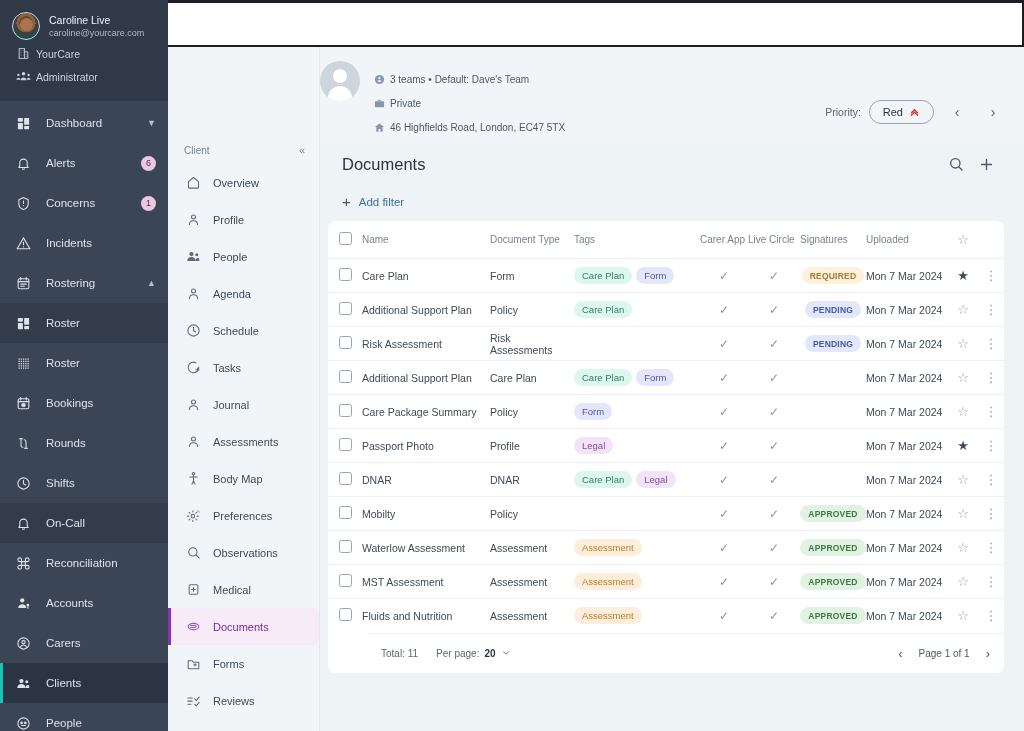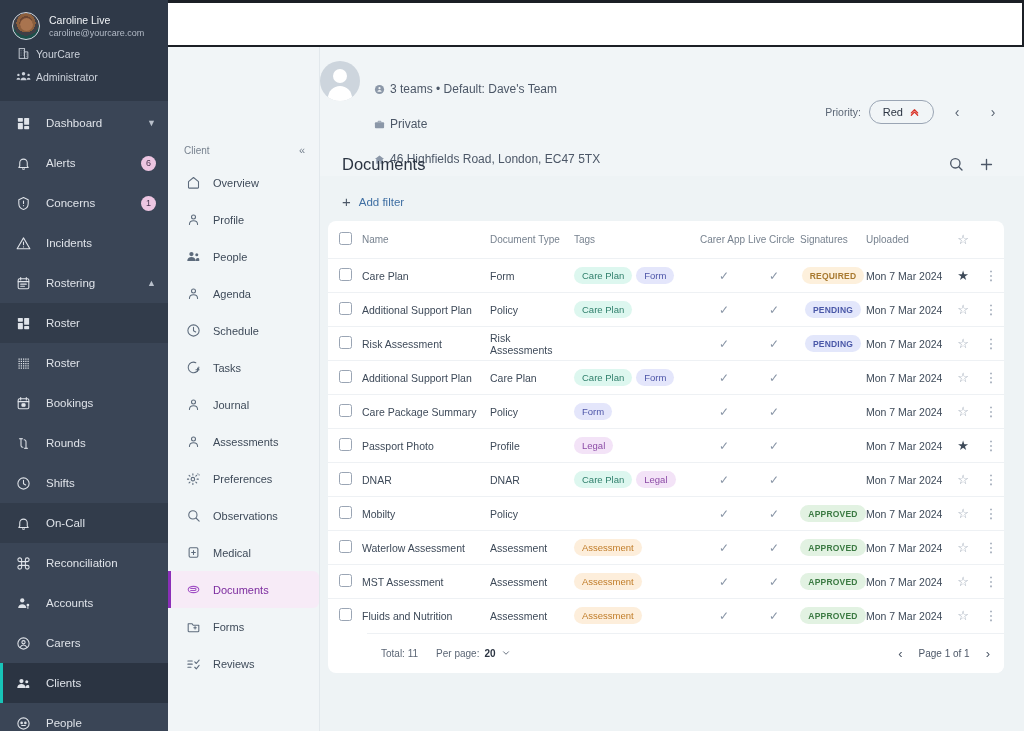--- a/index.html
+++ b/index.html
@@ -69,21 +69,21 @@
   .client-head { padding: 14px 20px 10px 152px; background: #f1f5f7; position: relative; }
   .ch-inner { display: flex; align-items: flex-start; }
   .ch-avatar {
     width: 40px; height: 40px; border-radius: 50%; background: #cdd5dd;
     flex: 0 0 40px; position: relative; overflow: hidden;
   }
   .ch-avatar::before { content:""; position:absolute; left:50%; top:8px; width:14px; height:14px; margin-left:-7px; border-radius:50%; background:#fff; }
   .ch-avatar::after  { content:""; position:absolute; left:50%; top:25px; width:24px; height:16px; margin-left:-12px; border-radius:12px 12px 0 0; background:#fff; }
   .ch-text { margin-left: 14px; }
   .ch-name { font-size: 15.5px; color: #2b3442; margin-bottom: 3px; }
-  .ch-row { display: flex; align-items: center; font-size: 12px; color: #4c5767; margin-top: 21px; }
+  .ch-row { display: flex; align-items: center; font-size: 10px; color: #4c5767; margin-top: 13px; }
   .ch-row .ic { width: 16px; flex: 0 0 16px; display: flex; align-items: center; }
 
   .priority {
     position: absolute; right: 18px; top: 52px;
     display: flex; align-items: center;
   }
   .priority .plabel { font-size: 10.5px; color: #5b6675; margin-right: 8px; }
   .pill-red {
     border: 1px solid #9aa5b4; border-radius: 14px;
     padding: 5px 13px; display: flex; align-items: center; gap: 6px;
@@ -534,20 +534,29 @@
               <svg width="15" height="15" viewBox="0 0 24 24" fill="none" stroke="#5d6b7c" stroke-width="1.7" stroke-linecap="round" stroke-linejoin="round">
                 <circle cx="12" cy="8" r="3.2"></circle>
                 <path d="M5.5 20c0-3.6 2.9-6 6.5-6s6.5 2.4 6.5 6"></path>
               </svg>
             </span>
             <span class="lbl">Assessments</span>
           </div>
           <div class="sub-item">
             <span class="ic">
               <svg width="15" height="15" viewBox="0 0 24 24" fill="none" stroke="#5d6b7c" stroke-width="1.7" stroke-linecap="round" stroke-linejoin="round">
+                <circle cx="12" cy="4.5" r="2"></circle>
+                <path d="M12 7v9M6 9.5h12M9.5 21l2.5-5 2.5 5"></path>
+              </svg>
+            </span>
+            <span class="lbl">Body Map</span>
+          </div>
+          <div class="sub-item">
+            <span class="ic">
+              <svg width="15" height="15" viewBox="0 0 24 24" fill="none" stroke="#5d6b7c" stroke-width="1.7" stroke-linecap="round" stroke-linejoin="round">
                 <circle cx="11" cy="13" r="2.8"></circle>
                 <path d="M11 6.5v-2M11 21.5v-2M4.3 13h-2M19.7 13h-2M6.3 8.3 4.9 6.9M17.1 19.1l-1.4-1.4M6.3 17.7l-1.4 1.4M17.1 6.9l-1.4 1.4"></path>
                 <path d="M19 4.5v.2M21 6v.2"></path>
               </svg>
             </span>
             <span class="lbl">Preferences</span>
           </div>
           <div class="sub-item">
             <span class="ic">
               <svg width="15" height="15" viewBox="0 0 24 24" fill="none" stroke="#5d6b7c" stroke-width="1.7" stroke-linecap="round" stroke-linejoin="round">

